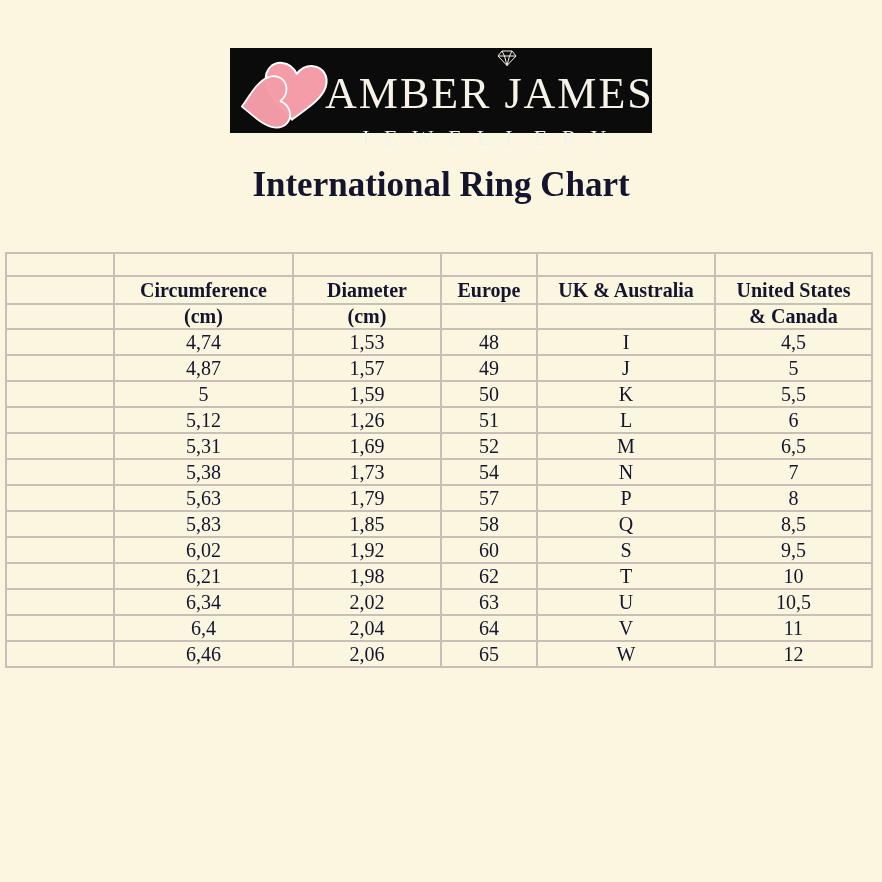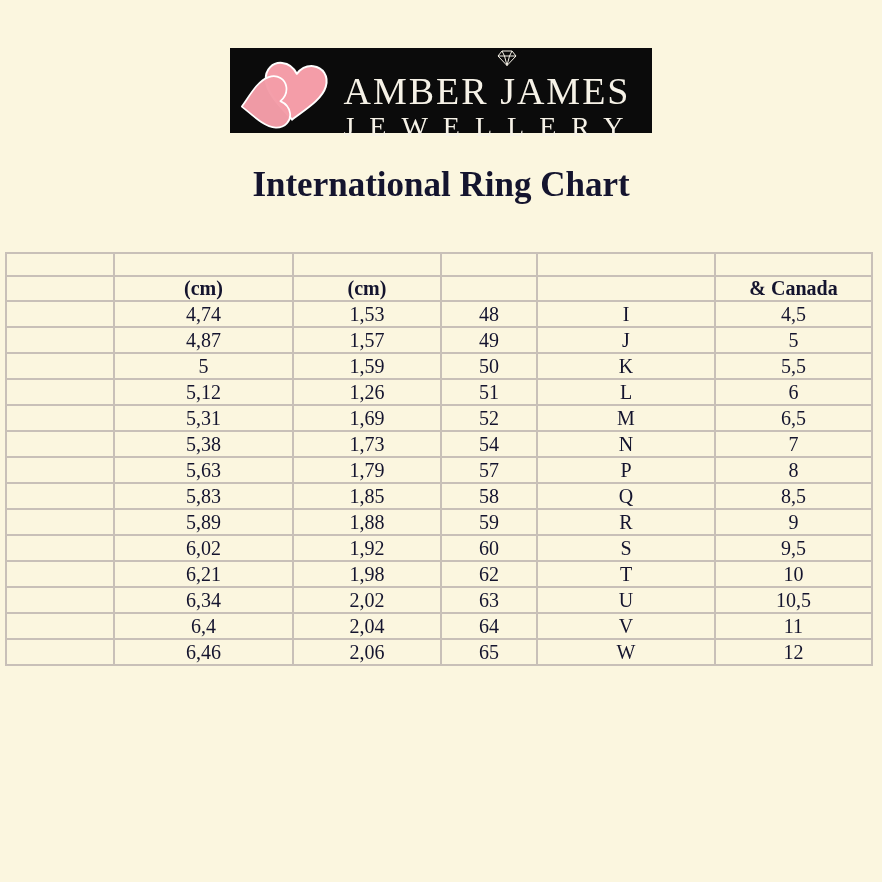--- a/index.html
+++ b/index.html
@@ -17,25 +17,25 @@
   .logo-bar{
     position:absolute;left:230px;top:48px;width:422px;height:85px;
     background:var(--logo-bar);
   }
   .hearts{position:absolute;left:2px;top:0;width:100px;height:86px;display:block;}
   .brand-text{
     position:absolute;left:95px;top:4px;width:324px;text-align:center;
     color:var(--logo-text);
   }
   .brand-name{
-    font-size:38px;line-height:1;letter-spacing:2px;margin-top:20px;
+    font-size:44px;line-height:1;letter-spacing:2px;margin-top:20px;
     white-space:nowrap;
   }
   .brand-sub{
-    font-size:28px;line-height:1;letter-spacing:15px;margin-top:3px;
+    font-size:22px;line-height:1;letter-spacing:15px;margin-top:11px;
     white-space:nowrap;text-indent:8px;
   }
   .diamond{position:absolute;left:266px;top:1px;width:22px;height:18px;}
   
   .page-title{
     position:absolute;left:0;top:163px;width:882px;margin:0;
     text-align:center;font-size:35px;line-height:44px;font-weight:bold;
   }
   
   table.ring-table{
@@ -89,20 +89,28 @@
   </colgroup>
   <thead>
     <tr class="spacer-row">
       <td></td>
       <td></td>
       <td></td>
       <td></td>
       <td></td>
       <td></td>
     </tr>
+    <tr class="header-row">
+      <th></th>
+      <th>Circumference</th>
+      <th>Diameter</th>
+      <th>Europe</th>
+      <th>UK &amp; Australia</th>
+      <th>United States</th>
+    </tr>
     <tr class="subheader-row">
       <th></th>
       <th>(cm)</th>
       <th>(cm)</th>
       <th></th>
       <th></th>
       <th>&amp; Canada</th>
     </tr>
   </thead>
   <tbody id="ring-table-body">
@@ -165,28 +173,20 @@
       <tr>
         <td></td>
         <td>5,83</td>
         <td>1,85</td>
         <td>58</td>
         <td>Q</td>
         <td>8,5</td>
       </tr>
       <tr>
         <td></td>
-        <td>5,89</td>
-        <td>1,88</td>
-        <td>59</td>
-        <td>R</td>
-        <td>9</td>
-      </tr>
-      <tr>
-        <td></td>
         <td>6,02</td>
         <td>1,92</td>
         <td>60</td>
         <td>S</td>
         <td>9,5</td>
       </tr>
       <tr>
         <td></td>
         <td>6,21</td>
         <td>1,98</td>

